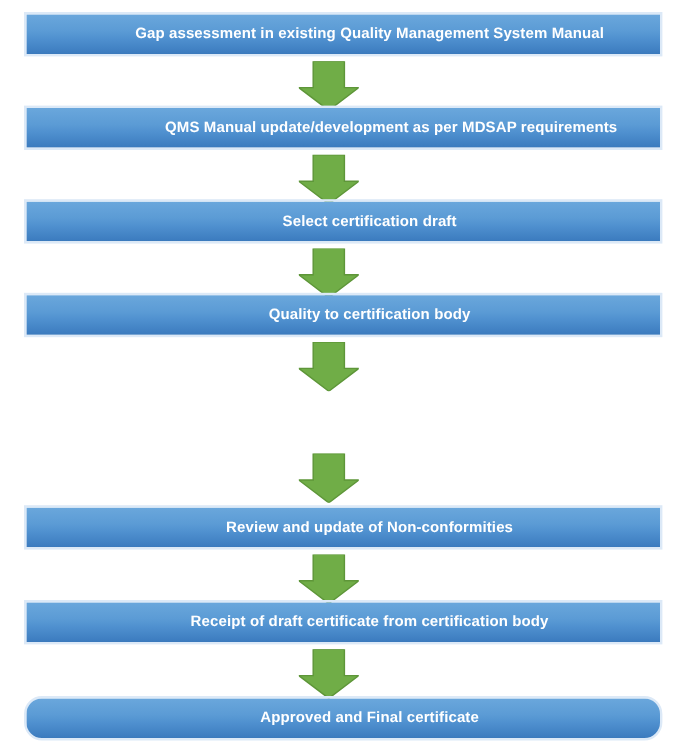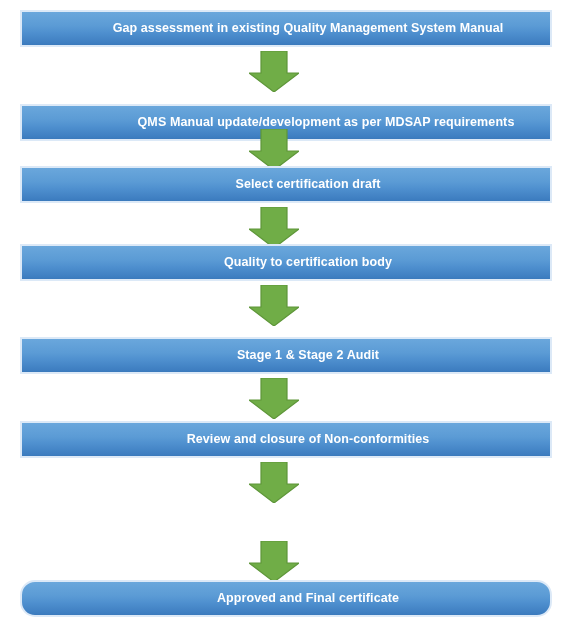--- a/index.html
+++ b/index.html
@@ -73,21 +73,21 @@
 
   <div class="process-box" style="top:10px;">
     <span class="process-label">Gap assessment in existing Quality Management System Manual</span>
   </div>
   <div class="arrow-connector" style="top:51px;">
     <svg viewBox="0 0 50 41" xmlns="http://www.w3.org/2000/svg">
       <polygon points="12,0 38,0 38,22 50,22 25,41 0,22 12,22" fill="#70ad47" stroke="#5e9639" stroke-width="1.2"></polygon>
     </svg>
   </div>
 
-  <div class="process-box" style="top:104px;padding-left:36px;">
+  <div class="process-box" style="top:88px;padding-left:36px;">
     <span class="process-label">QMS Manual update/development as per MDSAP requirements</span>
   </div>
   <div class="arrow-connector" style="top:129px;">
     <svg viewBox="0 0 50 41" xmlns="http://www.w3.org/2000/svg">
       <polygon points="12,0 38,0 38,22 50,22 25,41 0,22 12,22" fill="#70ad47" stroke="#5e9639" stroke-width="1.2"></polygon>
     </svg>
   </div>
 
   <div class="process-box" style="top:166px;">
     <span class="process-label">Select certification draft</span>
@@ -100,38 +100,38 @@
 
   <div class="process-box" style="top:244px;">
     <span class="process-label">Quality to certification body</span>
   </div>
   <div class="arrow-connector" style="top:285px;">
     <svg viewBox="0 0 50 41" xmlns="http://www.w3.org/2000/svg">
       <polygon points="12,0 38,0 38,22 50,22 25,41 0,22 12,22" fill="#70ad47" stroke="#5e9639" stroke-width="1.2"></polygon>
     </svg>
   </div>
 
-  <div class="process-box" style="top:337px;">
-    <span class="process-label">Stage 1 &amp; Stage 2 Audit</span>
-  </div>
   <div class="arrow-connector" style="top:378px;">
     <svg viewBox="0 0 50 41" xmlns="http://www.w3.org/2000/svg">
       <polygon points="12,0 38,0 38,22 50,22 25,41 0,22 12,22" fill="#70ad47" stroke="#5e9639" stroke-width="1.2"></polygon>
     </svg>
   </div>
 
   <div class="process-box" style="top:421px;">
-    <span class="process-label">Review and closure of Non-conformities</span>
+    <span class="process-label">Review and update of Non-conformities</span>
   </div>
   <div class="arrow-connector" style="top:462px;">
     <svg viewBox="0 0 50 41" xmlns="http://www.w3.org/2000/svg">
       <polygon points="12,0 38,0 38,22 50,22 25,41 0,22 12,22" fill="#70ad47" stroke="#5e9639" stroke-width="1.2"></polygon>
     </svg>
   </div>
 
+  <div class="process-box" style="top:500px;">
+    <span class="process-label">Receipt of draft certificate from certification body</span>
+  </div>
   <div class="arrow-connector" style="top:541px;">
     <svg viewBox="0 0 50 41" xmlns="http://www.w3.org/2000/svg">
       <polygon points="12,0 38,0 38,22 50,22 25,41 0,22 12,22" fill="#70ad47" stroke="#5e9639" stroke-width="1.2"></polygon>
     </svg>
   </div>
 
   <div class="process-box" style="top:580px;border-radius:15px;">
     <span class="process-label">Approved and Final certificate</span>
   </div>
 

